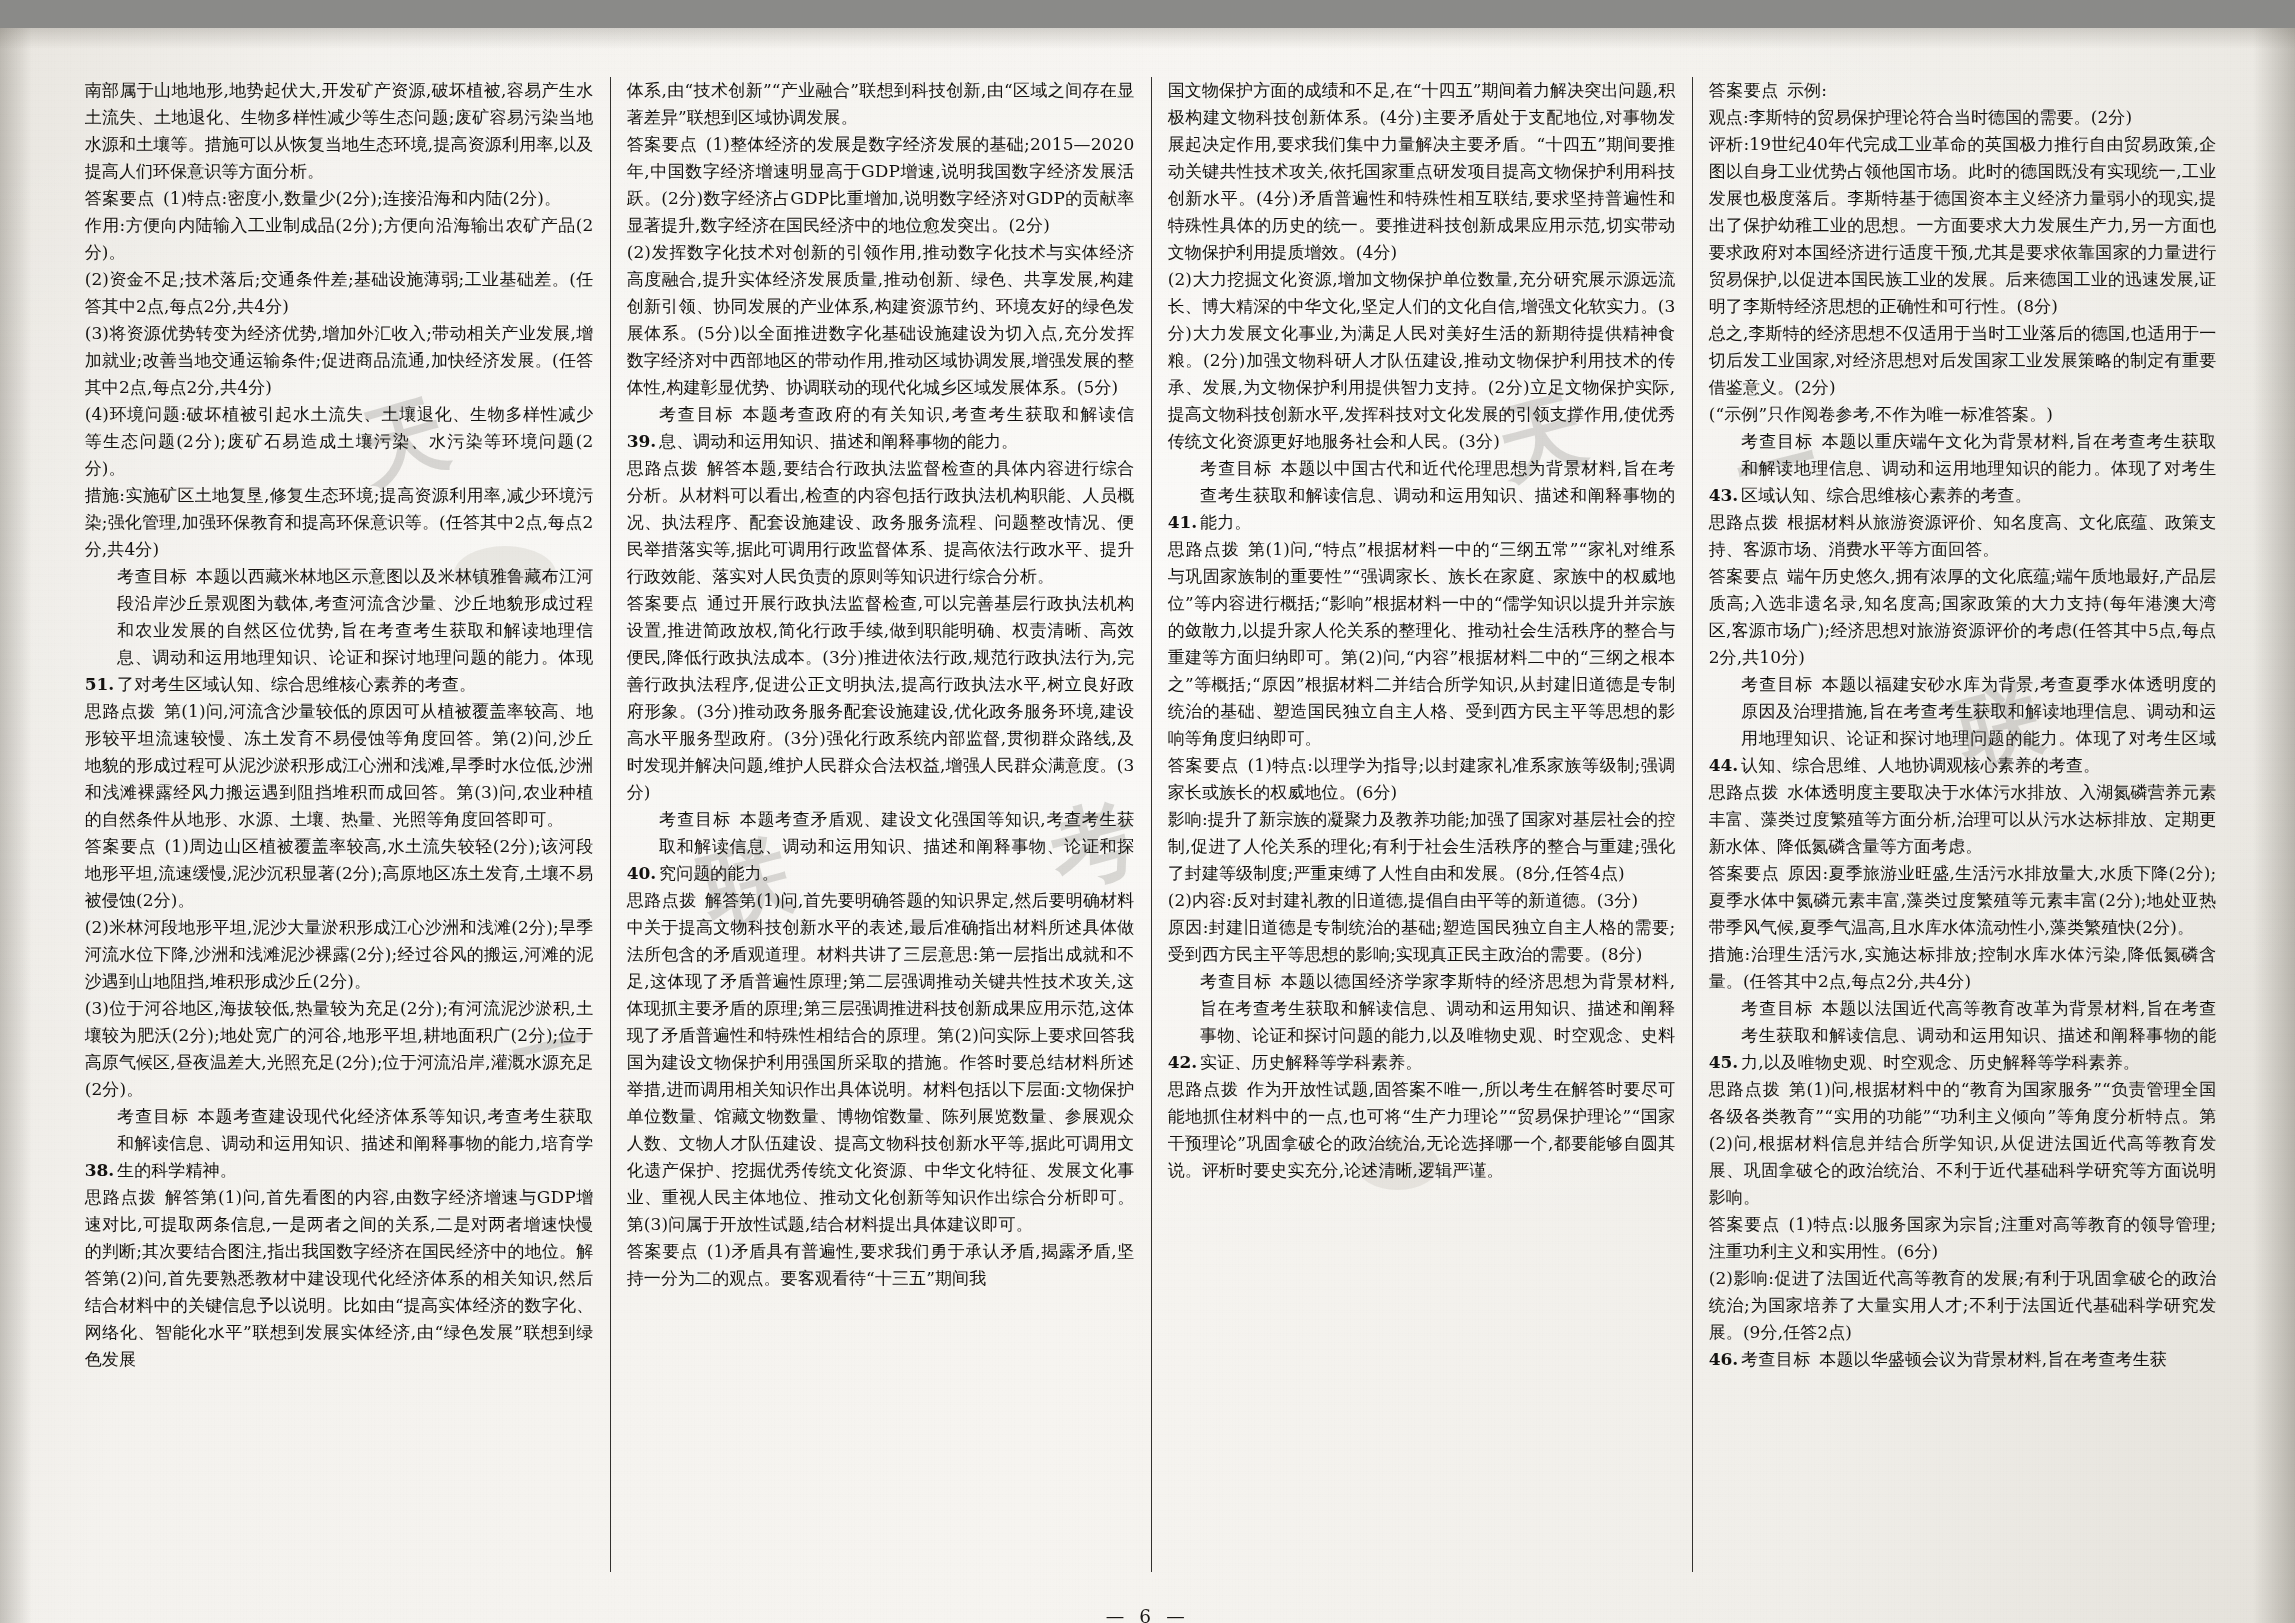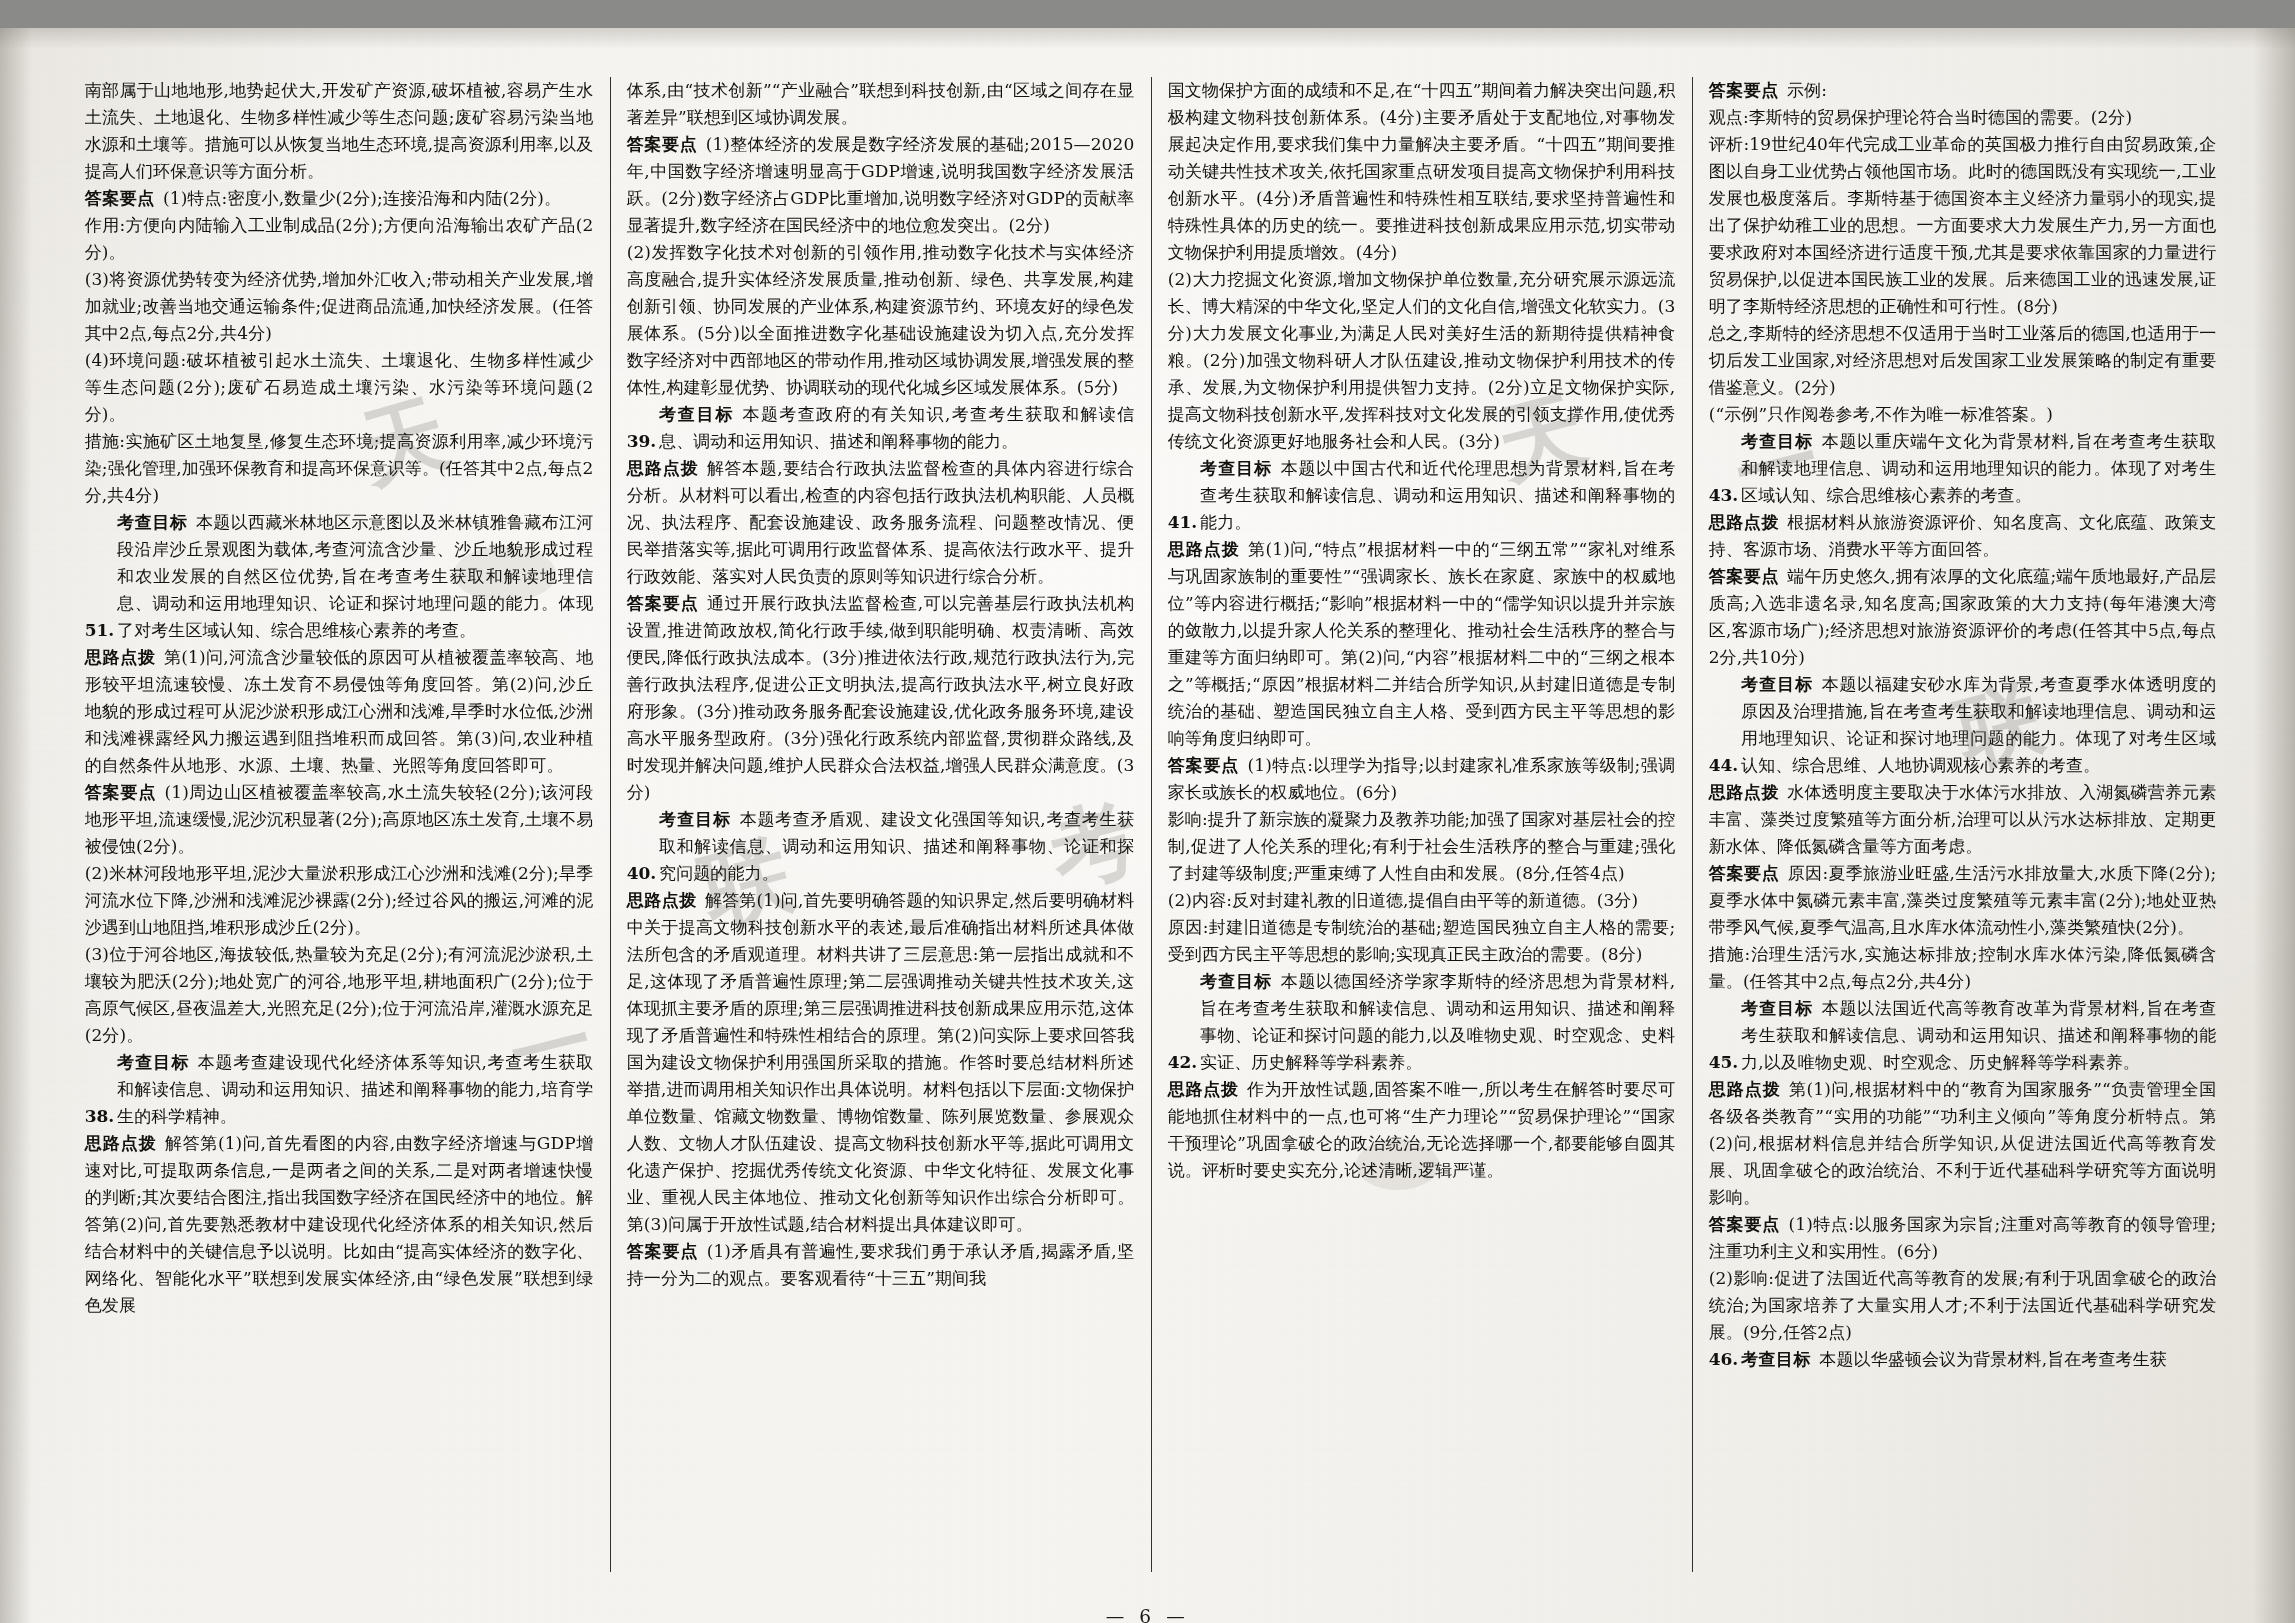--- a/index.html
+++ b/index.html
@@ -53,21 +53,21 @@
   .para{
     font-size:17px;
     line-height:27px;
     color:#14120f;
     text-align:justify;
     text-justify:inter-character;
     letter-spacing:0.1px;
     margin:0;
     text-indent:0;
   }
-  .lbl{font-weight:bold;letter-spacing:0.5px;}
+  .lbl{font-weight:normal;letter-spacing:0.5px;}
   .q{
     display:flex;
     align-items:flex-end;
   }
   .qnum{
     flex:0 0 auto;
     font-size:17px;line-height:27px;font-weight:bold;color:#141210;
     padding-right:2.8px;
     white-space:nowrap;
   }
@@ -111,20 +111,21 @@
   <div class="grain"></div>
 
   <div class="blot" style="left:454px;top:518px;width:102px;height:56px;"></div>
   <div class="blot" style="left:1356px;top:1111px;width:83px;height:51px;"></div>
 
   <div class="cols" id="columns-root">
       <div class="col">
         <p class="para">南部属于山地地形,地势起伏大,开发矿产资源,破坏植被,容易产生水土流失、土地退化、生物多样性减少等生态问题;废矿容易污染当地水源和土壤等。措施可以从恢复当地生态环境,提高资源利用率,以及提高人们环保意识等方面分析。</p>
         <p class="para"><span class="lbl sp">答案要点</span><span>(1)特点:密度小,数量少(2分);连接沿海和内陆(2分)。</span></p>
         <p class="para">作用:方便向内陆输入工业制成品(2分);方便向沿海输出农矿产品(2分)。</p>
+        <p class="para">(2)资金不足;技术落后;交通条件差;基础设施薄弱;工业基础差。(任答其中2点,每点2分,共4分)</p>
         <p class="para">(3)将资源优势转变为经济优势,增加外汇收入;带动相关产业发展,增加就业;改善当地交通运输条件;促进商品流通,加快经济发展。(任答其中2点,每点2分,共4分)</p>
         <p class="para">(4)环境问题:破坏植被引起水土流失、土壤退化、生物多样性减少等生态问题(2分);废矿石易造成土壤污染、水污染等环境问题(2分)。</p>
         <p class="para">措施:实施矿区土地复垦,修复生态环境;提高资源利用率,减少环境污染;强化管理,加强环保教育和提高环保意识等。(任答其中2点,每点2分,共4分)</p>
         <div class="q">
           <span class="qnum">51.</span>
           <div class="qbody">
             <p class="para"><span class="lbl sp">考查目标</span><span>本题以西藏米林地区示意图以及米林镇雅鲁藏布江河段沿岸沙丘景观图为载体,考查河流含沙量、沙丘地貌形成过程和农业发展的自然区位优势,旨在考查考生获取和解读地理信息、调动和运用地理知识、论证和探讨地理问题的能力。体现了对考生区域认知、综合思维核心素养的考查。</span></p>
           </div>
         </div>
         <p class="para"><span class="lbl sp">思路点拨</span><span>第(1)问,河流含沙量较低的原因可从植被覆盖率较高、地形较平坦流速较慢、冻土发育不易侵蚀等角度回答。第(2)问,沙丘地貌的形成过程可从泥沙淤积形成江心洲和浅滩,旱季时水位低,沙洲和浅滩裸露经风力搬运遇到阻挡堆积而成回答。第(3)问,农业种植的自然条件从地形、水源、土壤、热量、光照等角度回答即可。</span></p>

